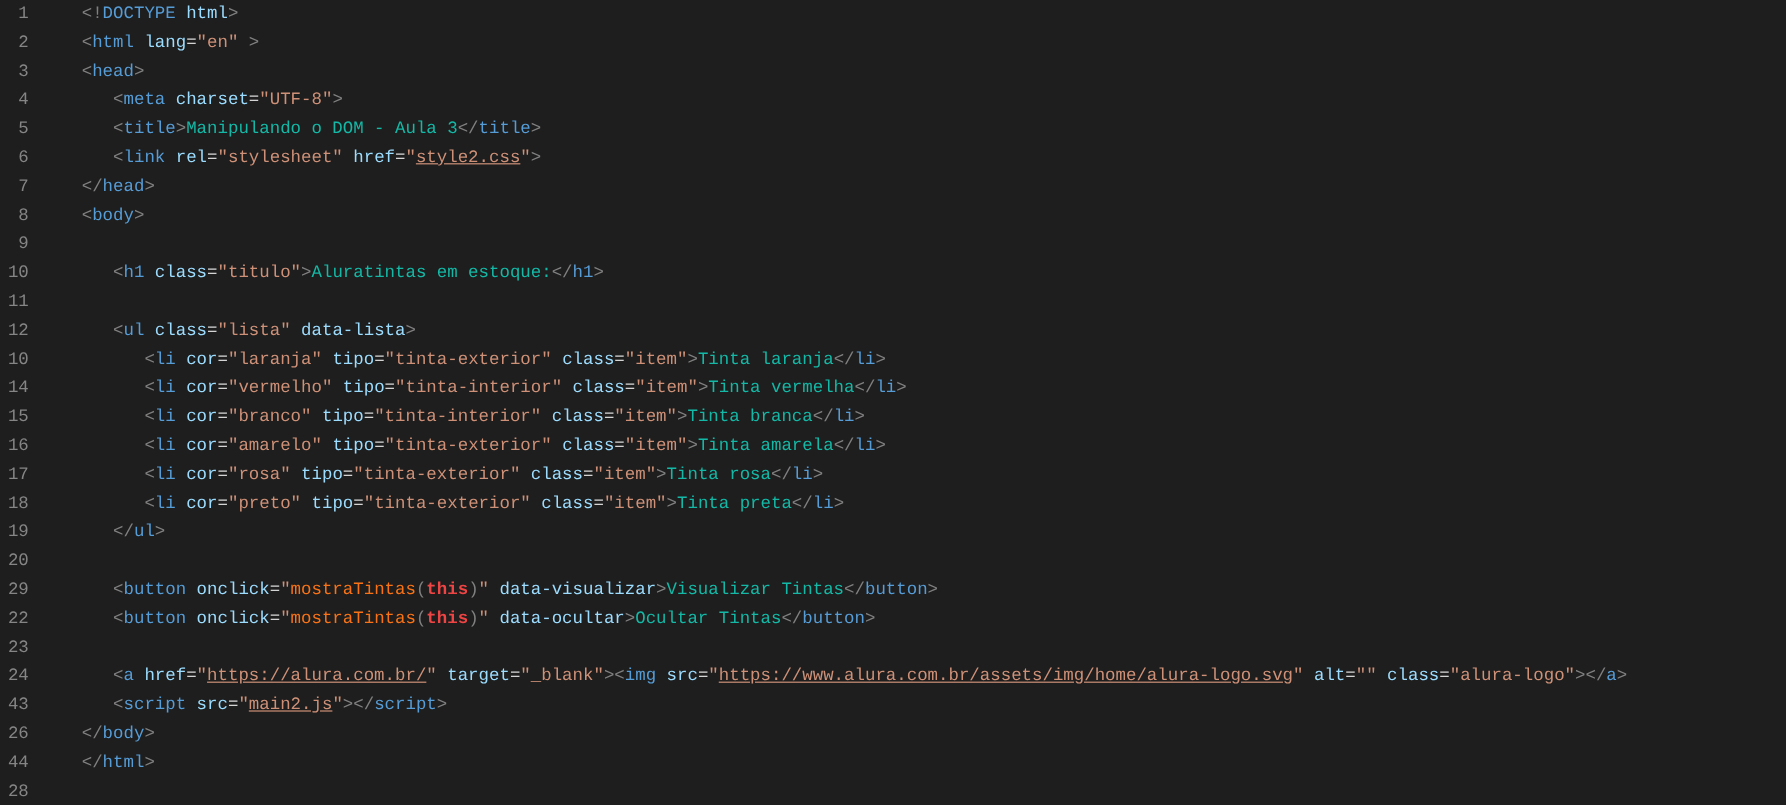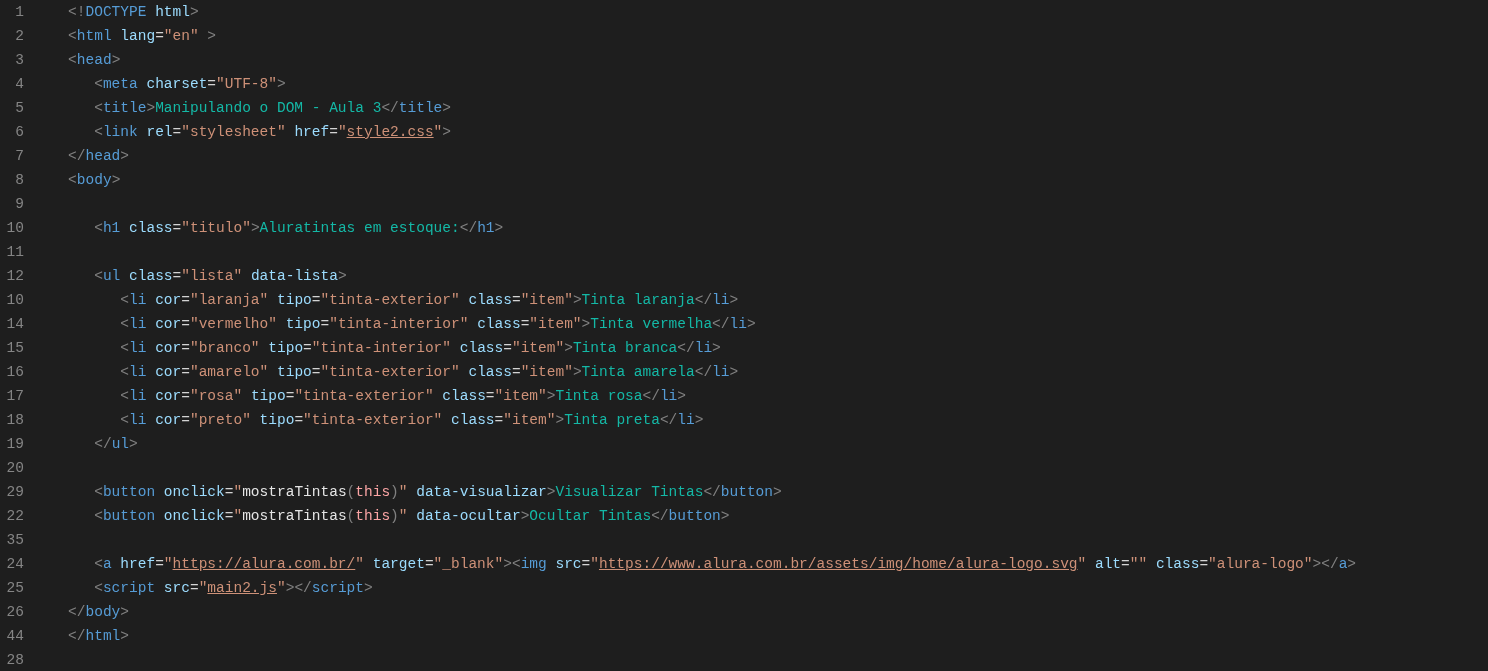--- a/index.html
+++ b/index.html
@@ -22,26 +22,26 @@
 }
 .gutter div { height: 24px; }
 .code { flex: 1; padding-right: 36px; overflow-x: auto; }
 .code .row { height: 24px; }
 .t  { color: #569cd6; }  
 .br { color: #808080; }  
 .at { color: #9cdcfe; }  
 .eq { color: #d4d4d4; }
 .st { color: #ce9178; }  
 .tx { color: #14b8a6; }  
-.fn { color: #e5e5e5; font-family: Liberation Mono, monospace; }  
-.kw { color: #fca5a5; }  
+.fn { color: #f97316; font-family: Liberation Mono, monospace; }  
+.kw { color: #ef4444; font-weight: bold; }  
 .un { text-decoration: underline; text-decoration-color: #ce9178; }
 </style>
 </head>
 <body>
 
 
 
-<div class="gutter" id="gutter"><div>1</div><div>2</div><div>3</div><div>4</div><div>5</div><div>6</div><div>7</div><div>8</div><div>9</div><div>10</div><div>11</div><div>12</div><div>10</div><div>14</div><div>15</div><div>16</div><div>17</div><div>18</div><div>19</div><div>20</div><div>29</div><div>22</div><div>35</div><div>24</div><div>25</div><div>26</div><div>44</div><div>28</div></div>
+<div class="gutter" id="gutter"><div>1</div><div>2</div><div>3</div><div>4</div><div>5</div><div>6</div><div>7</div><div>8</div><div>9</div><div>10</div><div>11</div><div>12</div><div>10</div><div>14</div><div>15</div><div>16</div><div>17</div><div>18</div><div>19</div><div>20</div><div>29</div><div>22</div><div>23</div><div>24</div><div>43</div><div>26</div><div>44</div><div>28</div></div>
 <div class="code" id="code"><div class="row"><span>   </span><span class="br">&lt;!</span><span class="t">DOCTYPE</span><span class="tx"> </span><span class="at">html</span><span class="br">&gt;</span></div><div class="row"><span>   </span><span class="br">&lt;</span><span class="t">html</span><span class="tx"> </span><span class="at">lang</span><span class="eq">=</span><span class="st">"en"</span><span class="tx"> </span><span class="br">&gt;</span></div><div class="row"><span>   </span><span class="br">&lt;</span><span class="t">head</span><span class="br">&gt;</span></div><div class="row"><span>      </span><span class="br">&lt;</span><span class="t">meta</span><span class="tx"> </span><span class="at">charset</span><span class="eq">=</span><span class="st">"UTF-8"</span><span class="br">&gt;</span></div><div class="row"><span>      </span><span class="br">&lt;</span><span class="t">title</span><span class="br">&gt;</span><span class="tx">Manipulando o DOM - Aula 3</span><span class="br">&lt;/</span><span class="t">title</span><span class="br">&gt;</span></div><div class="row"><span>      </span><span class="br">&lt;</span><span class="t">link</span><span class="tx"> </span><span class="at">rel</span><span class="eq">=</span><span class="st">"stylesheet"</span><span class="tx"> </span><span class="at">href</span><span class="eq">=</span><span class="st">"</span><span class="st un">style2.css</span><span class="st">"</span><span class="br">&gt;</span></div><div class="row"><span>   </span><span class="br">&lt;/</span><span class="t">head</span><span class="br">&gt;</span></div><div class="row"><span>   </span><span class="br">&lt;</span><span class="t">body</span><span class="br">&gt;</span></div><div class="row"></div><div class="row"><span>      </span><span class="br">&lt;</span><span class="t">h1</span><span class="tx"> </span><span class="at">class</span><span class="eq">=</span><span class="st">"titulo"</span><span class="br">&gt;</span><span class="tx">Aluratintas em estoque:</span><span class="br">&lt;/</span><span class="t">h1</span><span class="br">&gt;</span></div><div class="row"></div><div class="row"><span>      </span><span class="br">&lt;</span><span class="t">ul</span><span class="tx"> </span><span class="at">class</span><span class="eq">=</span><span class="st">"lista"</span><span class="tx"> </span><span class="at">data-lista</span><span class="br">&gt;</span></div><div class="row"><span>         </span><span class="br">&lt;</span><span class="t">li</span><span class="tx"> </span><span class="at">cor</span><span class="eq">=</span><span class="st">"laranja"</span><span class="tx"> </span><span class="at">tipo</span><span class="eq">=</span><span class="st">"tinta-exterior"</span><span class="tx"> </span><span class="at">class</span><span class="eq">=</span><span class="st">"item"</span><span class="br">&gt;</span><span class="tx">Tinta laranja</span><span class="br">&lt;/</span><span class="t">li</span><span class="br">&gt;</span></div><div class="row"><span>         </span><span class="br">&lt;</span><span class="t">li</span><span class="tx"> </span><span class="at">cor</span><span class="eq">=</span><span class="st">"vermelho"</span><span class="tx"> </span><span class="at">tipo</span><span class="eq">=</span><span class="st">"tinta-interior"</span><span class="tx"> </span><span class="at">class</span><span class="eq">=</span><span class="st">"item"</span><span class="br">&gt;</span><span class="tx">Tinta vermelha</span><span class="br">&lt;/</span><span class="t">li</span><span class="br">&gt;</span></div><div class="row"><span>         </span><span class="br">&lt;</span><span class="t">li</span><span class="tx"> </span><span class="at">cor</span><span class="eq">=</span><span class="st">"branco"</span><span class="tx"> </span><span class="at">tipo</span><span class="eq">=</span><span class="st">"tinta-interior"</span><span class="tx"> </span><span class="at">class</span><span class="eq">=</span><span class="st">"item"</span><span class="br">&gt;</span><span class="tx">Tinta branca</span><span class="br">&lt;/</span><span class="t">li</span><span class="br">&gt;</span></div><div class="row"><span>         </span><span class="br">&lt;</span><span class="t">li</span><span class="tx"> </span><span class="at">cor</span><span class="eq">=</span><span class="st">"amarelo"</span><span class="tx"> </span><span class="at">tipo</span><span class="eq">=</span><span class="st">"tinta-exterior"</span><span class="tx"> </span><span class="at">class</span><span class="eq">=</span><span class="st">"item"</span><span class="br">&gt;</span><span class="tx">Tinta amarela</span><span class="br">&lt;/</span><span class="t">li</span><span class="br">&gt;</span></div><div class="row"><span>         </span><span class="br">&lt;</span><span class="t">li</span><span class="tx"> </span><span class="at">cor</span><span class="eq">=</span><span class="st">"rosa"</span><span class="tx"> </span><span class="at">tipo</span><span class="eq">=</span><span class="st">"tinta-exterior"</span><span class="tx"> </span><span class="at">class</span><span class="eq">=</span><span class="st">"item"</span><span class="br">&gt;</span><span class="tx">Tinta rosa</span><span class="br">&lt;/</span><span class="t">li</span><span class="br">&gt;</span></div><div class="row"><span>         </span><span class="br">&lt;</span><span class="t">li</span><span class="tx"> </span><span class="at">cor</span><span class="eq">=</span><span class="st">"preto"</span><span class="tx"> </span><span class="at">tipo</span><span class="eq">=</span><span class="st">"tinta-exterior"</span><span class="tx"> </span><span class="at">class</span><span class="eq">=</span><span class="st">"item"</span><span class="br">&gt;</span><span class="tx">Tinta preta</span><span class="br">&lt;/</span><span class="t">li</span><span class="br">&gt;</span></div><div class="row"><span>      </span><span class="br">&lt;/</span><span class="t">ul</span><span class="br">&gt;</span></div><div class="row"></div><div class="row"><span>      </span><span class="br">&lt;</span><span class="t">button</span><span class="tx"> </span><span class="at">onclick</span><span class="eq">=</span><span class="st">"</span><span class="fn">mostraTintas</span><span class="br">(</span><span class="kw">this</span><span class="br">)</span><span class="st">"</span><span class="tx"> </span><span class="at">data-visualizar</span><span class="br">&gt;</span><span class="tx">Visualizar Tintas</span><span class="br">&lt;/</span><span class="t">button</span><span class="br">&gt;</span></div><div class="row"><span>      </span><span class="br">&lt;</span><span class="t">button</span><span class="tx"> </span><span class="at">onclick</span><span class="eq">=</span><span class="st">"</span><span class="fn">mostraTintas</span><span class="br">(</span><span class="kw">this</span><span class="br">)</span><span class="st">"</span><span class="tx"> </span><span class="at">data-ocultar</span><span class="br">&gt;</span><span class="tx">Ocultar Tintas</span><span class="br">&lt;/</span><span class="t">button</span><span class="br">&gt;</span></div><div class="row"></div><div class="row"><span>      </span><span class="br">&lt;</span><span class="t">a</span><span class="tx"> </span><span class="at">href</span><span class="eq">=</span><span class="st">"</span><span class="st un">https://alura.com.br/</span><span class="st">"</span><span class="tx"> </span><span class="at">target</span><span class="eq">=</span><span class="st">"_blank"</span><span class="br">&gt;&lt;</span><span class="t">img</span><span class="tx"> </span><span class="at">src</span><span class="eq">=</span><span class="st">"</span><span class="st un">https://www.alura.com.br/assets/img/home/alura-logo.svg</span><span class="st">"</span><span class="tx"> </span><span class="at">alt</span><span class="eq">=</span><span class="st">""</span><span class="tx"> </span><span class="at">class</span><span class="eq">=</span><span class="st">"alura-logo"</span><span class="br">&gt;&lt;/</span><span class="t">a</span><span class="br">&gt;</span></div><div class="row"><span>      </span><span class="br">&lt;</span><span class="t">script</span><span class="tx"> </span><span class="at">src</span><span class="eq">=</span><span class="st">"</span><span class="st un">main2.js</span><span class="st">"</span><span class="br">&gt;&lt;/</span><span class="t">script</span><span class="br">&gt;</span></div><div class="row"><span>   </span><span class="br">&lt;/</span><span class="t">body</span><span class="br">&gt;</span></div><div class="row"><span>   </span><span class="br">&lt;/</span><span class="t">html</span><span class="br">&gt;</span></div><div class="row"></div></div>
 
 
 
 
 </body></html>

